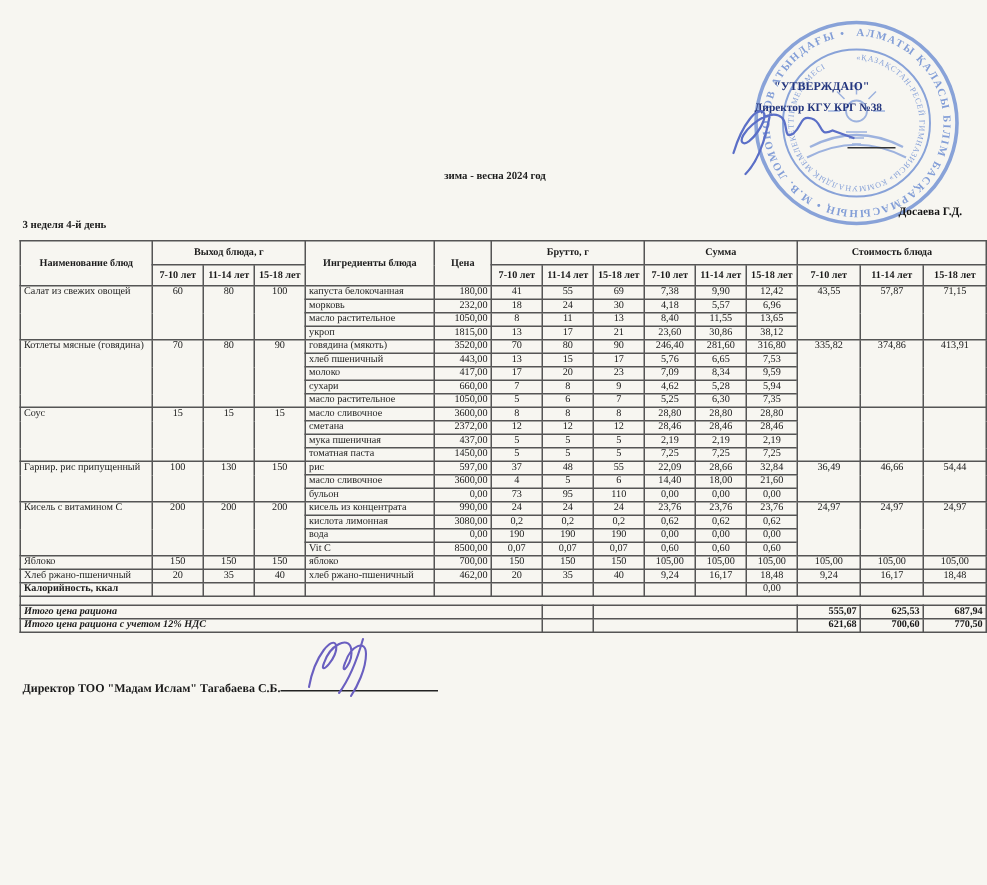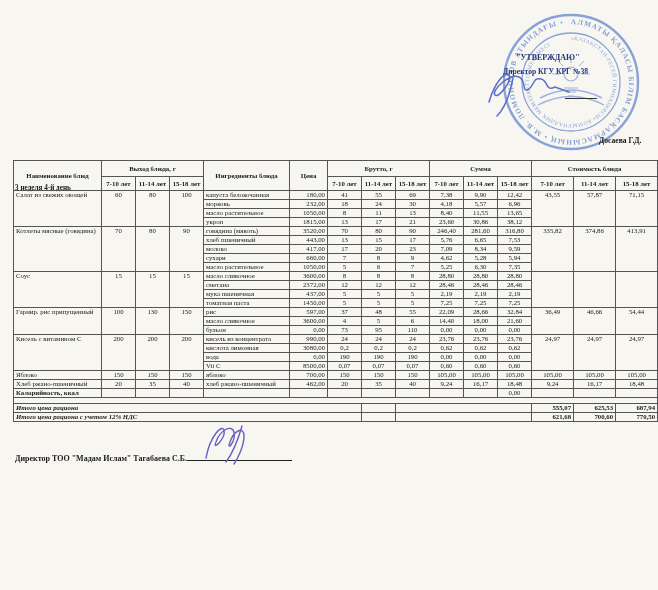--- a/index.html
+++ b/index.html
@@ -7,21 +7,21 @@
     width:658px; height:590px; position:relative; overflow:hidden;
     background:#f7f6f1; font-family:"Liberation Serif", serif; color:#1b1b1b;
   }
   .stamp { position:absolute; top:2px; right:-6px; }
   .approval-line1 { position:absolute; top:53px; left:516px; font-size:8px; font-weight:bold; color:#24367e; white-space:nowrap; }
   .approval-line2 { position:absolute; top:67px; left:503px; font-size:7.6px; font-weight:bold; color:#24367e; white-space:nowrap; }
   .sig-top { position:absolute; top:66px; left:483px; }
   .sign-line { position:absolute; top:98px; left:565px; width:32px; border-bottom:1px solid #333; height:0; }
   .signer { position:absolute; top:91px; left:599px; font-size:7.6px; font-weight:bold; color:#141414; white-space:nowrap;margin-top:45px; }
   .title { position:absolute; top:112px; left:64px; width:532px; text-align:center; font-weight:bold; font-size:7.2px; line-height:1.6; }
-  .week { position:absolute; top:146px; left:15px; font-size:7.2px; font-weight:bold;margin-top:38px; }
+  .week { position:absolute; top:146px; left:15px; font-size:7.2px; font-weight:bold; }
   table.menu {
     position:absolute; top:160px; left:13px; width:644px;
     border-collapse:collapse; table-layout:fixed; border:1.5px solid #3c3c3c;
   }
   .menu th, .menu td {
     border:1px solid #555; font-size:6.8px; line-height:1.15;
     padding:0 2px; height:8px; overflow:hidden; white-space:nowrap;
   }
   .menu th { font-weight:bold; text-align:center; height:15px; }
   .menu thead tr.ages th { height:13px; }
@@ -71,20 +71,21 @@
 <svg class="sig-top" width="100" height="52" viewBox="0 0 100 52">
   <g fill="none" stroke="#5b6fc7" stroke-width="1.5" stroke-linecap="round">
     <path d="M6,36 C12,16 22,5 26,9 C30,13 16,33 12,29 C8,25 26,7 36,11 C44,14 38,28 46,23 C52,18 50,11 58,13 C66,15 62,26 72,21 L86,26"></path>
     <path d="M30,12 C27,28 22,42 14,50"></path>
   </g>
 </svg>
 <div class="sign-line"></div>
 <div class="signer">Досаева Г.Д.</div>
 
 <div class="title">
+  <div>зима - весна 2024 год</div>
 </div>
 
 <div class="week">3 неделя 4-й день</div>
 
 <table class="menu">
   <colgroup>
     <col style="width:88px">
     <col style="width:34px">
       <col style="width:34px">
       <col style="width:34px">

